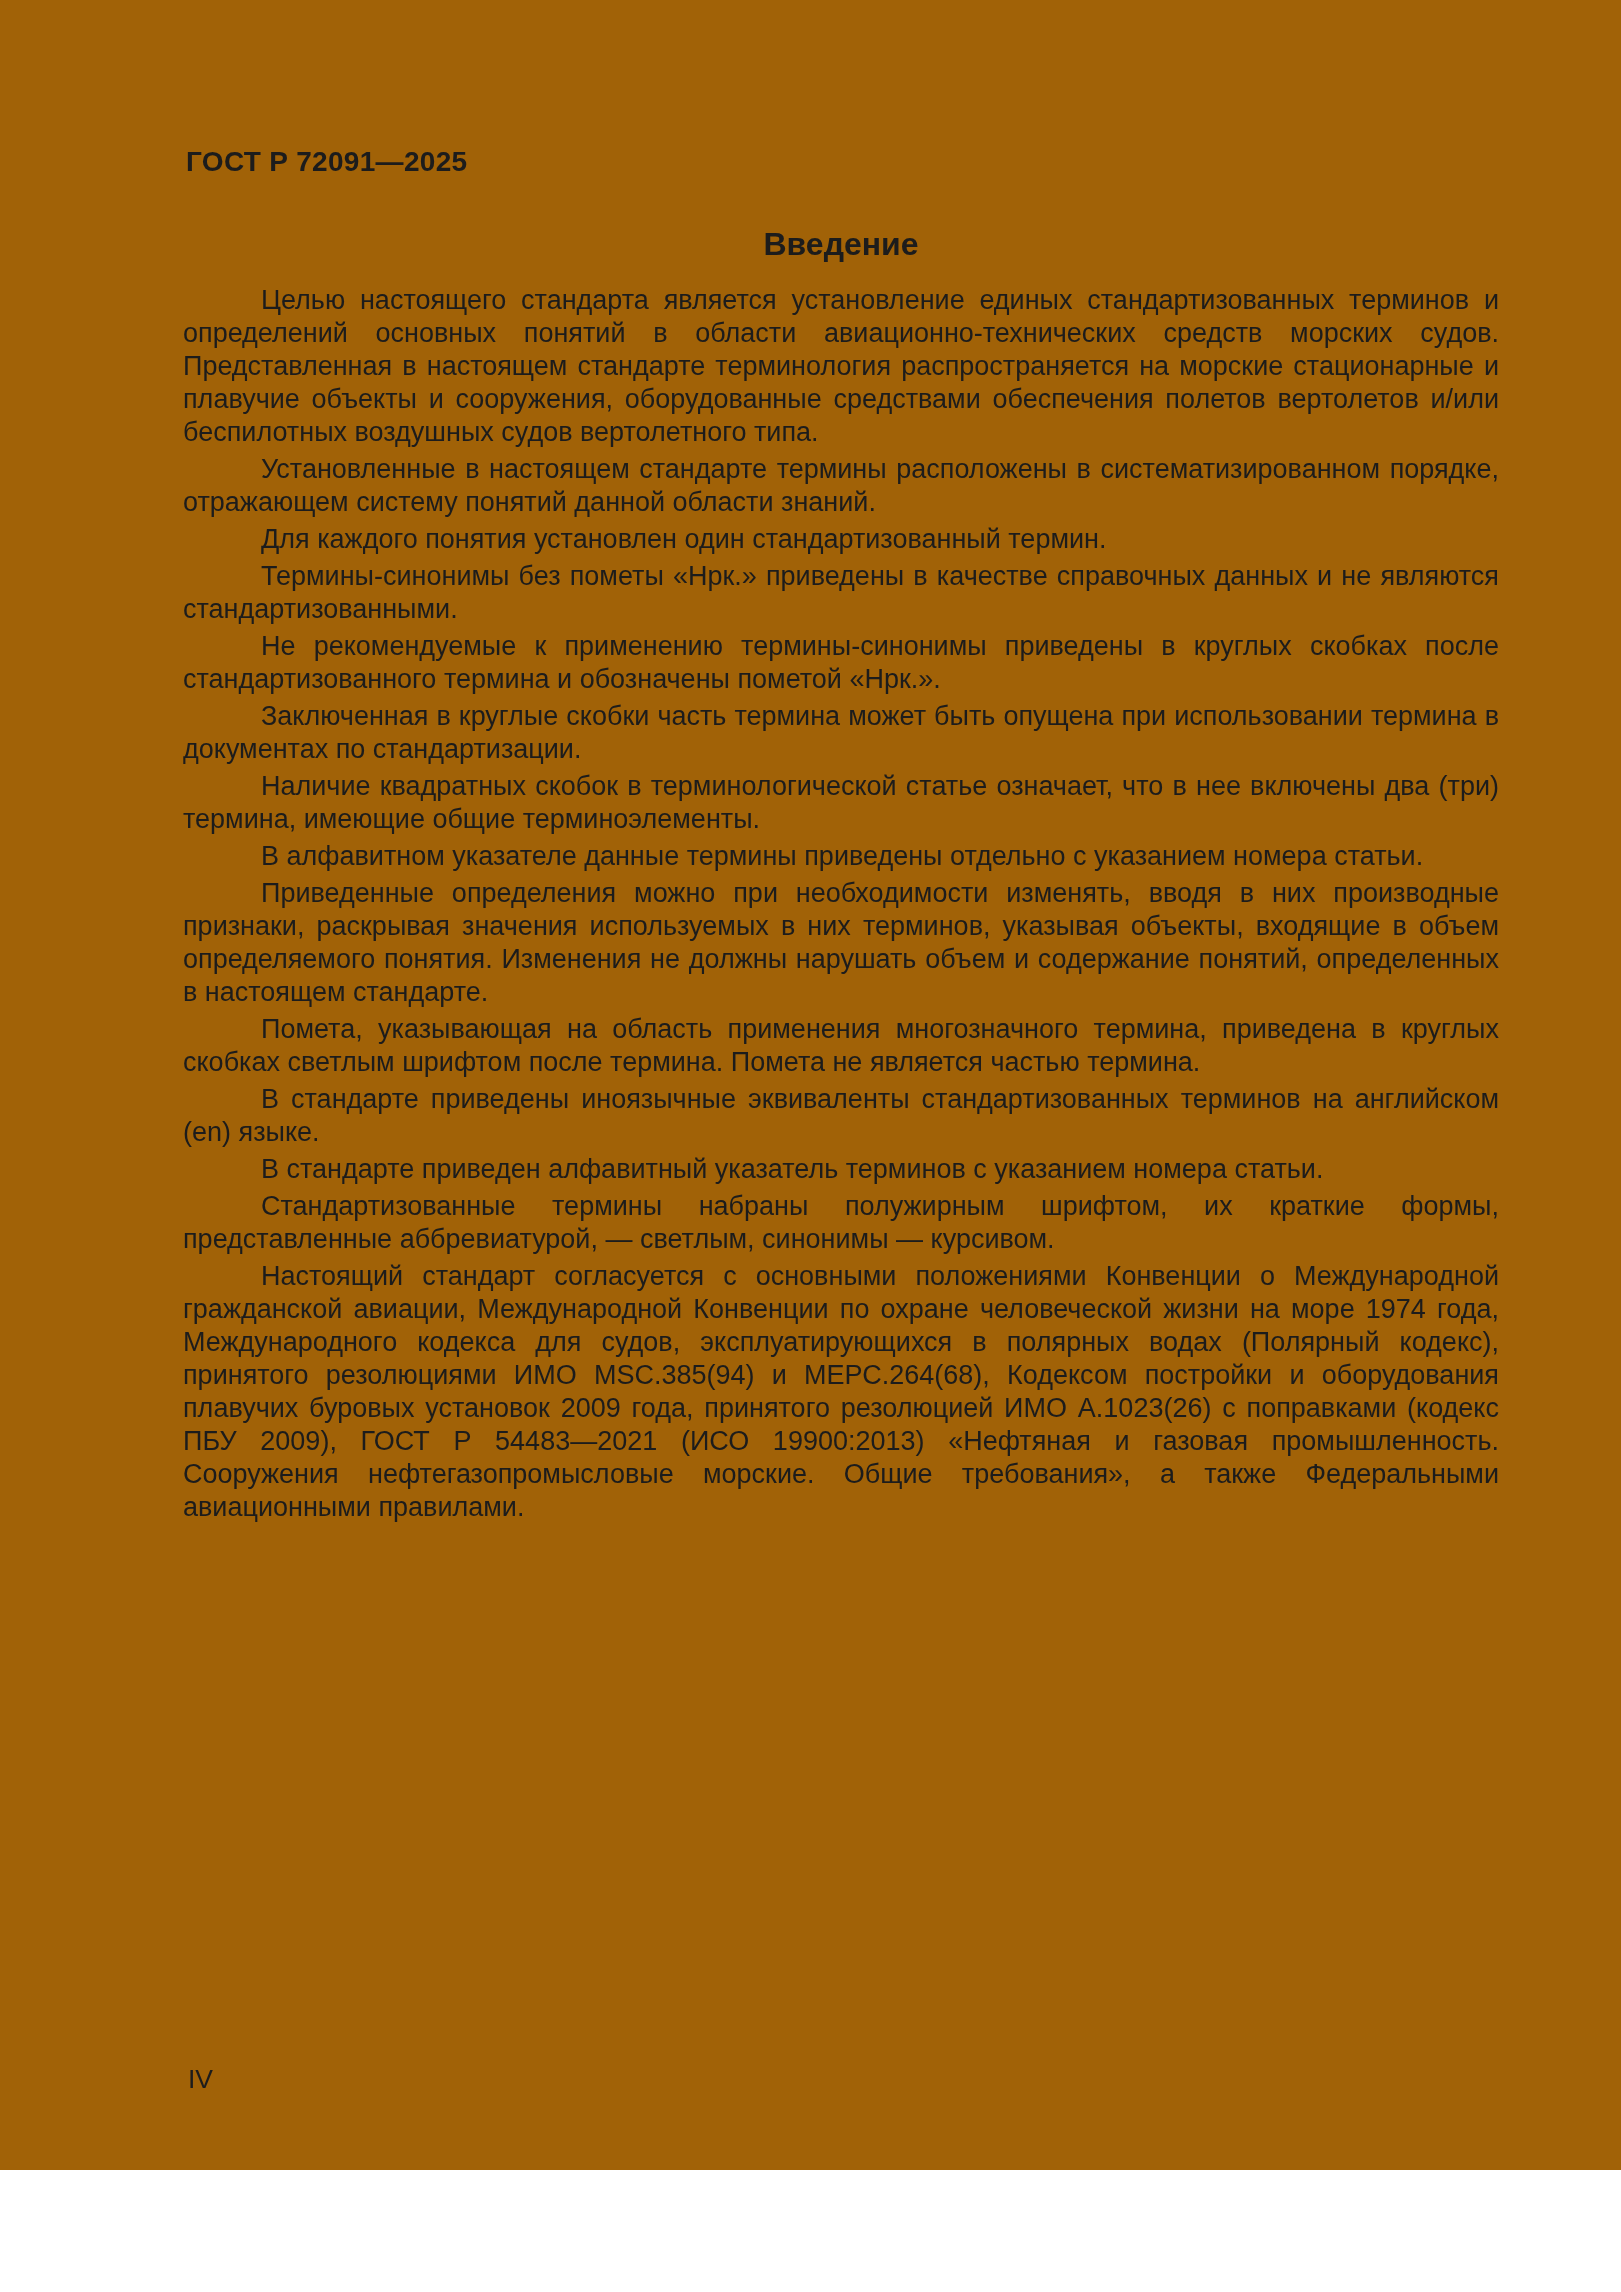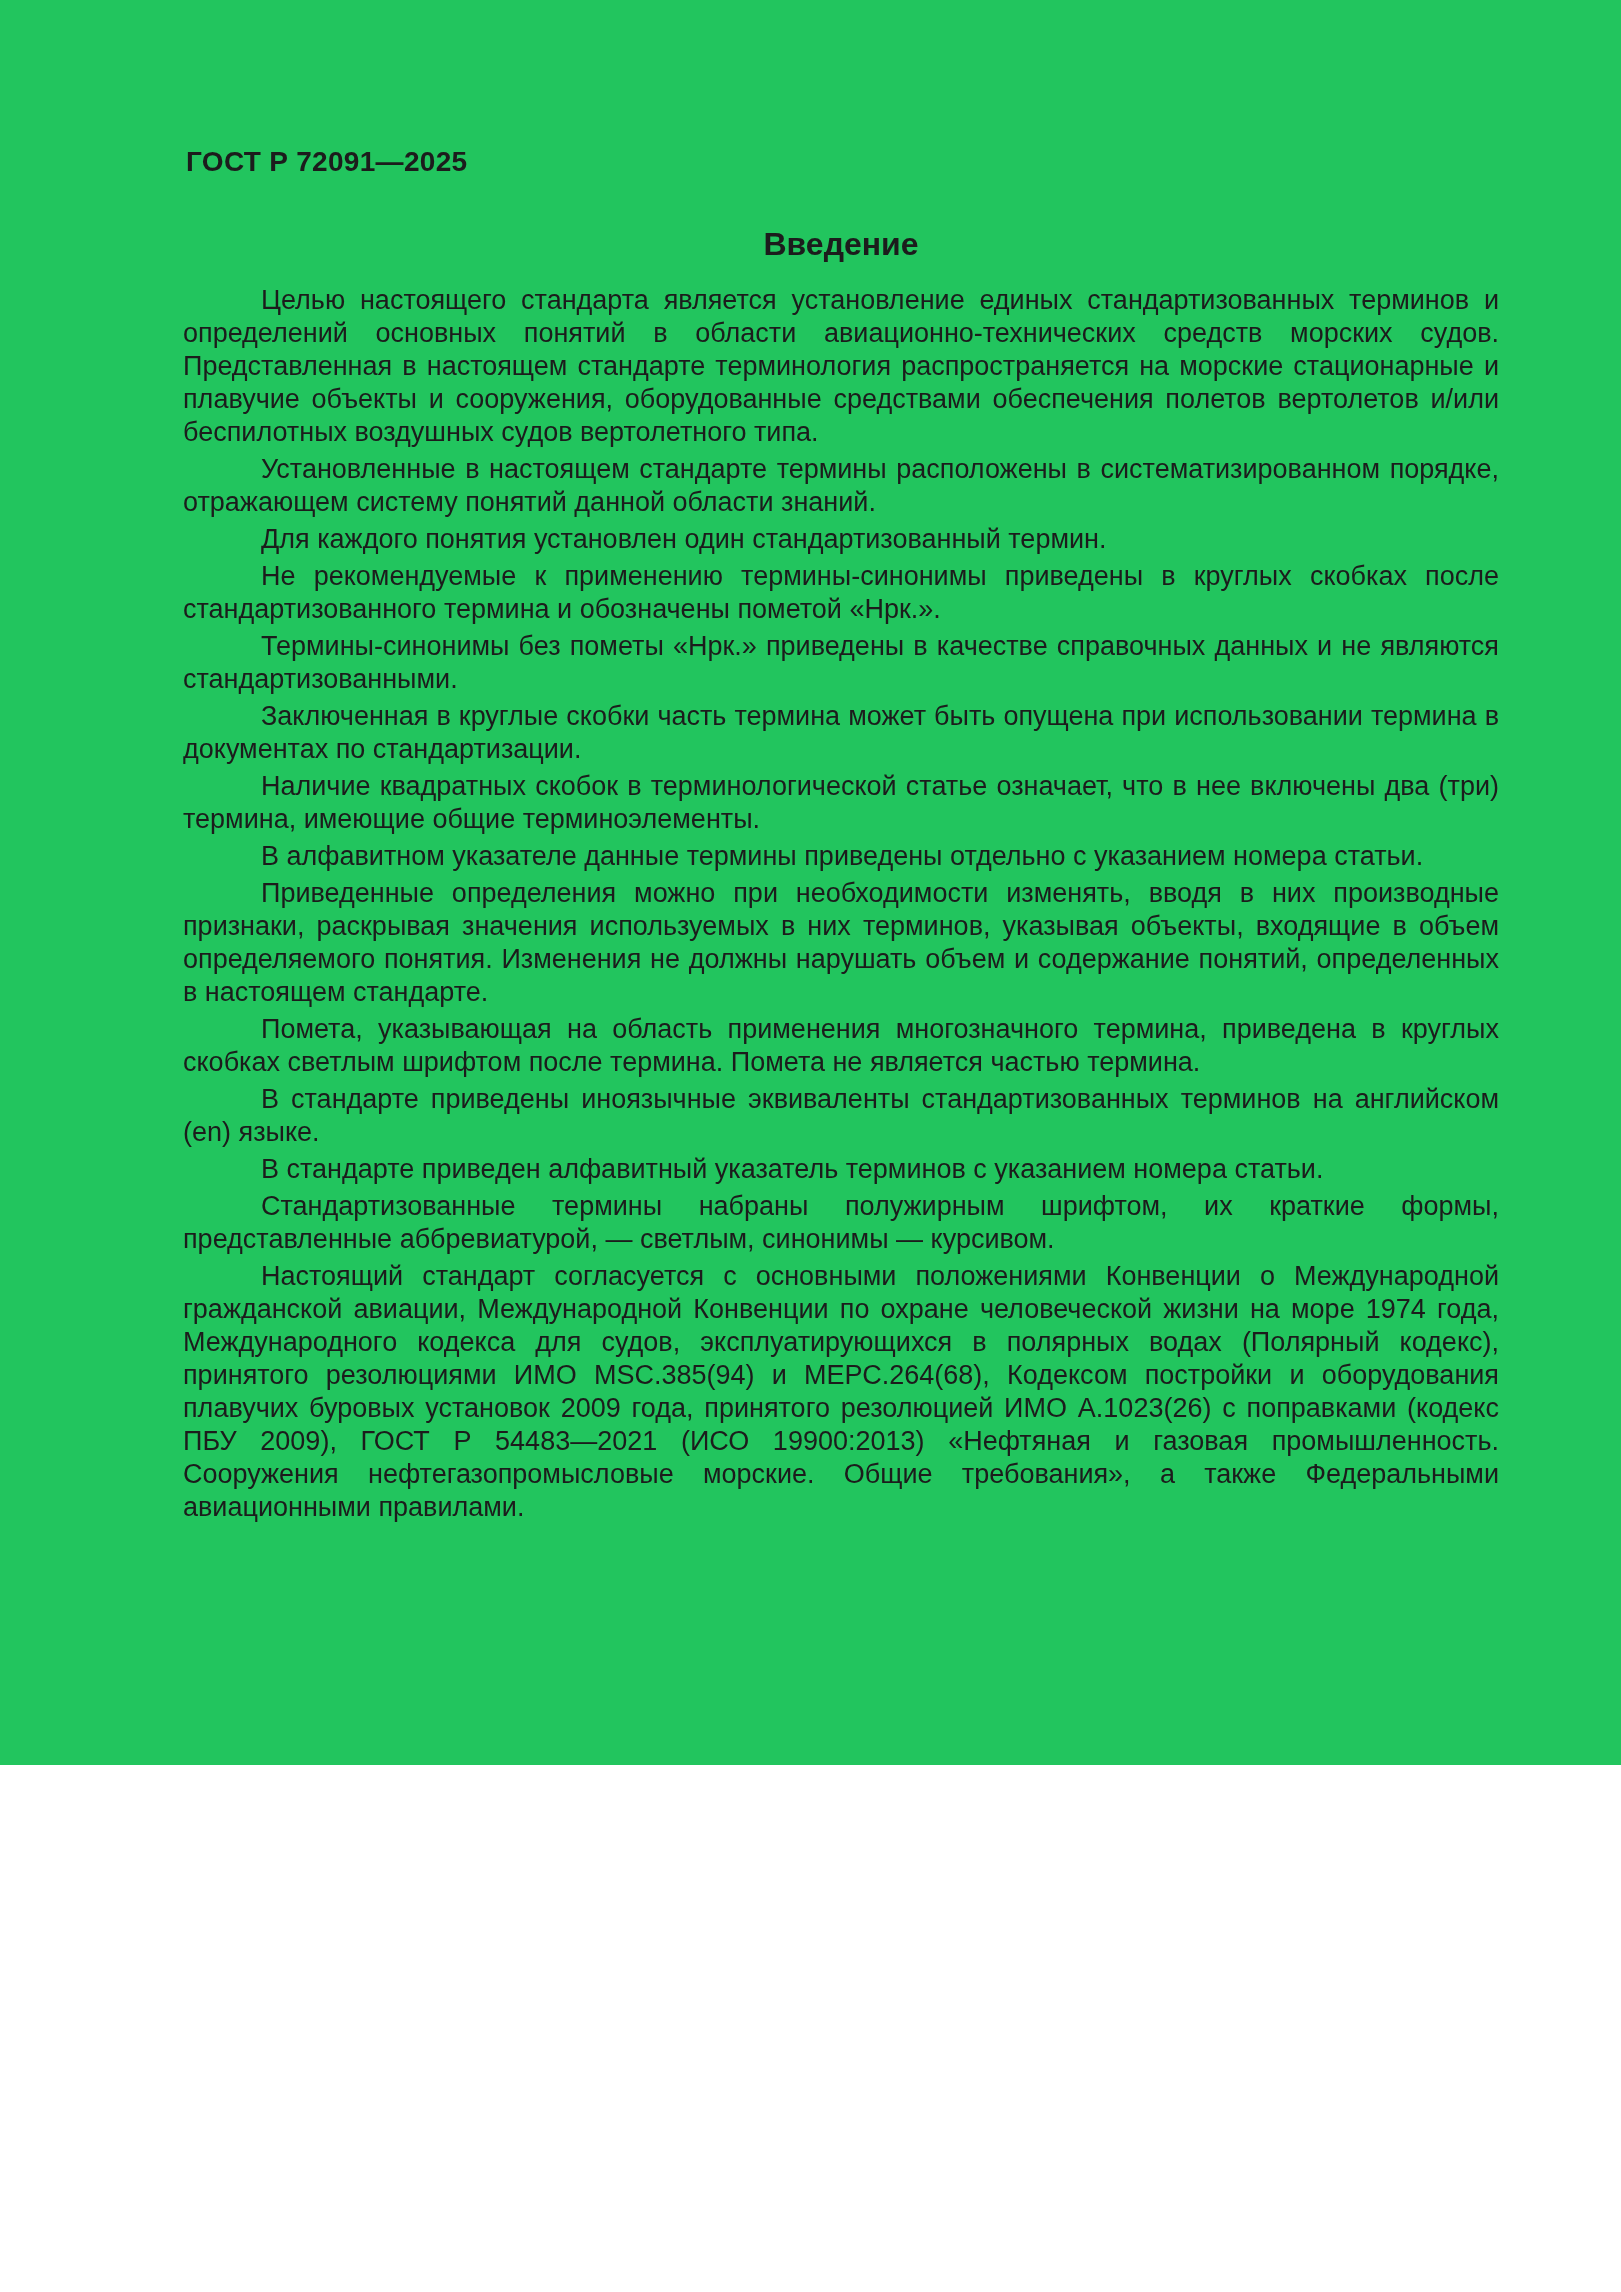--- a/index.html
+++ b/index.html
@@ -3,22 +3,22 @@
 <meta charset="utf-8">
 <style>
   html, body {
     margin: 0;
     padding: 0;
     background: #ffffff;
   }
   .page {
     position: relative;
     width: 1621px;
-    height: 1765px;
-    background: #22c55e;
+    height: 2170px;
+    background: #a16207;
     font-family: "Liberation Sans", sans-serif;
     color: #1c1c1c;
     overflow: hidden;
   }
   .doc-header {
     position: absolute;
     left: 186px;
     top: 146px;
     font-size: 28px;
     font-weight: bold;
@@ -64,22 +64,22 @@
 <div class="page">
 
   <div class="doc-header">ГОСТ Р 72091—2025</div>
 
   <h1 class="section-title">Введение</h1>
 
   <div class="content">
     <p>Целью настоящего стандарта является установление единых стандартизованных терминов и определений основных понятий в области авиационно-технических средств морских судов. Представленная в настоящем стандарте терминология распространяется на морские стационарные и плавучие объекты и сооружения, оборудованные средствами обеспечения полетов вертолетов и/или беспилотных воздушных судов вертолетного типа.</p>
     <p>Установленные в настоящем стандарте термины расположены в систематизированном порядке, отражающем систему понятий данной области знаний.</p>
     <p>Для каждого понятия установлен один стандартизованный термин.</p>
+    <p>Термины-синонимы без пометы «Нрк.» приведены в качестве справочных данных и не являются стандартизованными.</p>
     <p>Не рекомендуемые к применению термины-синонимы приведены в круглых скобках после стандартизованного термина и обозначены пометой «Нрк.».</p>
-    <p>Термины-синонимы без пометы «Нрк.» приведены в качестве справочных данных и не являются стандартизованными.</p>
     <p>Заключенная в круглые скобки часть термина может быть опущена при использовании термина в документах по стандартизации.</p>
     <p>Наличие квадратных скобок в терминологической статье означает, что в нее включены два (три) термина, имеющие общие терминоэлементы.</p>
     <p>В алфавитном указателе данные термины приведены отдельно с указанием номера статьи.</p>
     <p>Приведенные определения можно при необходимости изменять, вводя в них производные признаки, раскрывая значения используемых в них терминов, указывая объекты, входящие в объем определяемого понятия. Изменения не должны нарушать объем и содержание понятий, определенных в настоящем стандарте.</p>
     <p>Помета, указывающая на область применения многозначного термина, приведена в круглых скобках светлым шрифтом после термина. Помета не является частью термина.</p>
     <p>В стандарте приведены иноязычные эквиваленты стандартизованных терминов на английском (en) языке.</p>
     <p>В стандарте приведен алфавитный указатель терминов с указанием номера статьи.</p>
     <p>Стандартизованные термины набраны полужирным шрифтом, их краткие формы, представленные аббревиатурой, — светлым, синонимы — курсивом.</p>
     <p>Настоящий стандарт согласуется с основными положениями Конвенции о Международной гражданской авиации, Международной Конвенции по охране человеческой жизни на море 1974 года, Международного кодекса для судов, эксплуатирующихся в полярных водах (Полярный кодекс), принятого резолюциями ИМО MSC.385(94) и МЕРС.264(68), Кодексом постройки и оборудования плавучих буровых установок 2009 года, принятого резолюцией ИМО А.1023(26) с поправками (кодекс ПБУ 2009), ГОСТ Р 54483—2021 (ИСО 19900:2013) «Нефтяная и газовая промышленность. Сооружения нефтегазопромысловые морские. Общие требования», а также Федеральными авиационными правилами.</p>
   </div>

